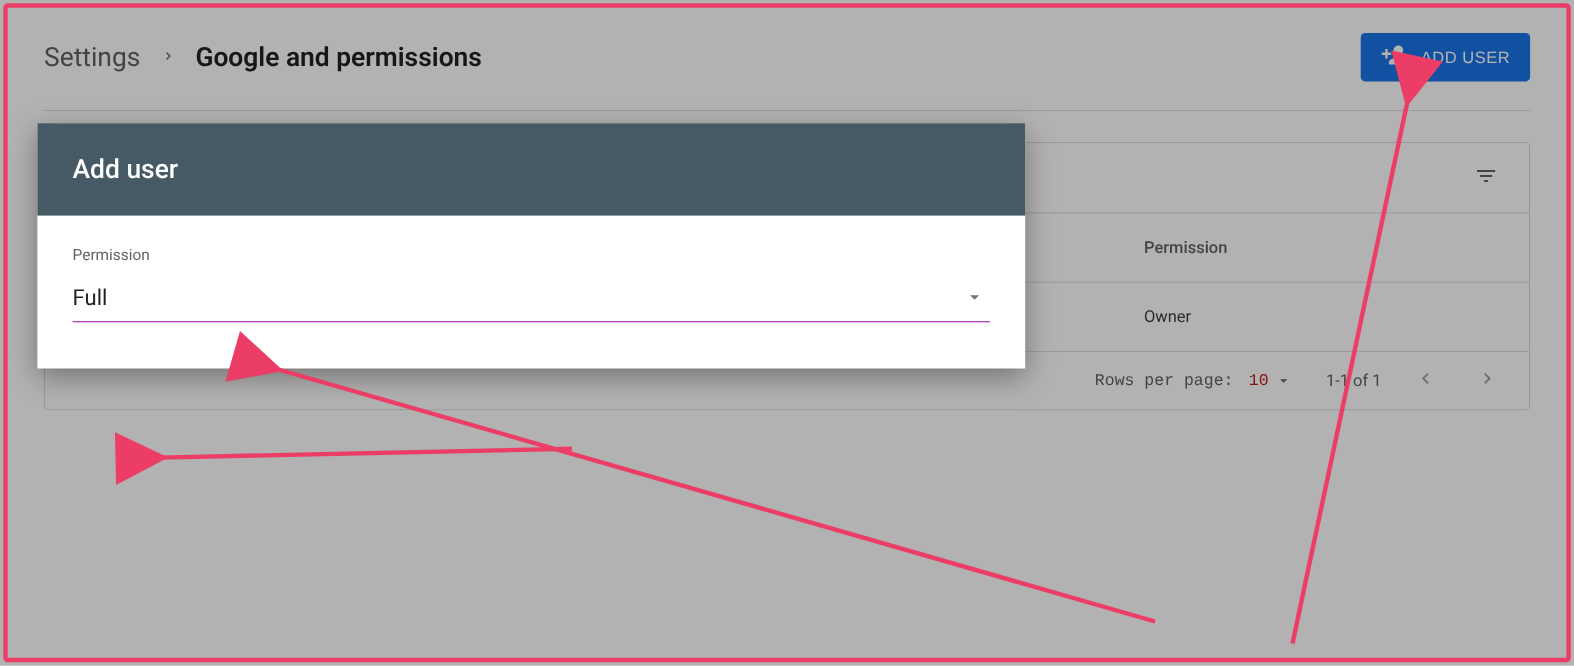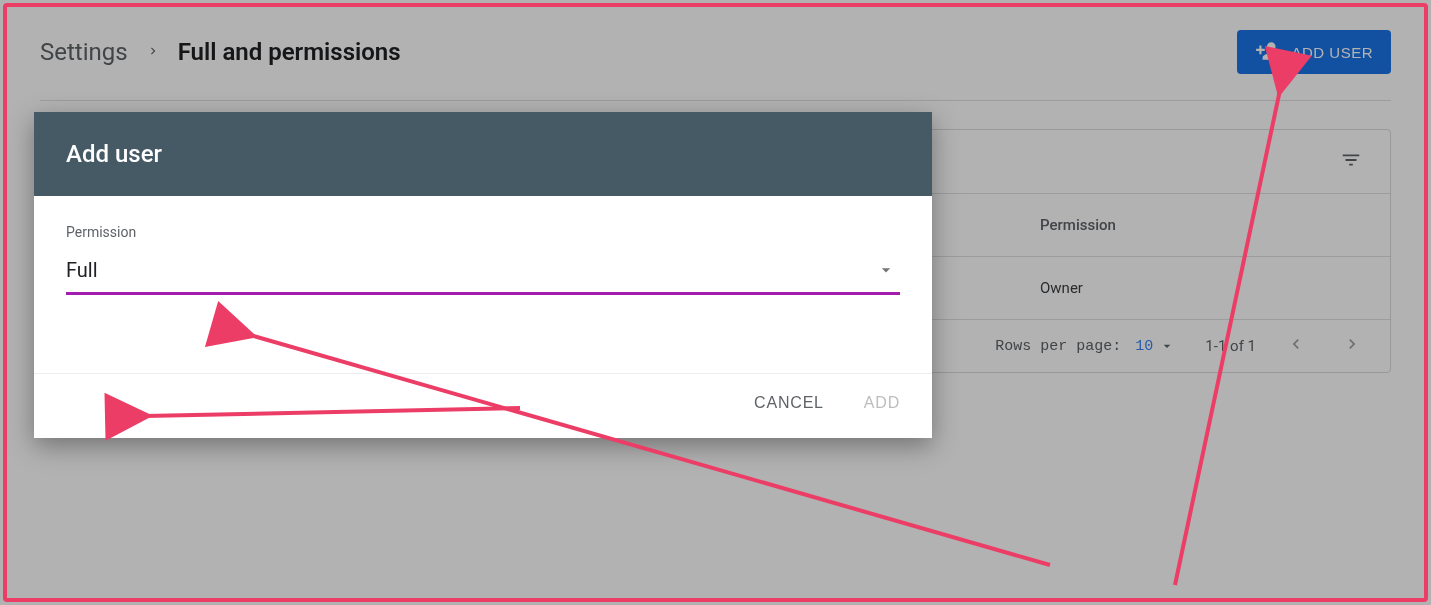--- a/index.html
+++ b/index.html
@@ -66,21 +66,21 @@
     color: #3c4043; font-size: 15px;
   }
 
   .paginator {
     display: flex; justify-content: flex-end; align-items: center;
     gap: 30px;
     padding: 14px 28px;
     color: #5f6368; font-size: 15px;
   }
   .paginator .rpp { display: flex; align-items: center; gap: 14px; font-family: Liberation Mono, monospace; }
-  .paginator .rpp-select { display: inline-flex; align-items: center; gap: 6px; color: #3b82f6; cursor: pointer; }
+  .paginator .rpp-select { display: inline-flex; align-items: center; gap: 6px; color: #b91c1c; cursor: pointer; }
   .paginator .nav { display: flex; gap: 36px; }
   .chev { width: 20px; height: 20px; fill: #9aa0a6; cursor: pointer; }
   .dd-caret { width: 16px; height: 16px; fill: #5f6368; }
 
   
   .dialog {
     position: absolute;
     left: 34px; top: 112px;
     width: 898px;
     background: #fff;
@@ -103,21 +103,21 @@
     font-size: 20px;
     padding: 4px 0 8px 0;
     outline: none;
     color: #202124;
     background: transparent;
   }
   .email-input::placeholder { color: #9aa0a6; }
 
   .perm-select {
     display: flex; justify-content: space-between; align-items: center;
-    border-bottom: 3px solid #a21caf;
+    border-bottom: 1px solid #a21caf;
     padding: 4px 4px 10px 0;
     font-size: 20px; color: #202124;
     cursor: pointer;
   }
   .perm-select .dd-caret { fill: #757575; width: 20px; height: 20px; }
 
   .dialog-actions {
     display: flex; justify-content: flex-end; gap: 40px;
     padding: 20px 32px 26px 32px;
     border-top: 1px solid #eee;
@@ -143,21 +143,21 @@
 
 <div class="page">
   <div class="header-row">
     <div class="breadcrumbs">
       <span class="crumb-settings">Settings</span>
       <span class="crumb-sep">
         <svg width="14" height="14" viewBox="0 0 24 24" fill="#5f6368">
             <path d="M8.59 16.59 13.17 12 8.59 7.41 10 6l6 6-6 6z"></path>
           </svg>
       </span>
-      <span class="crumb-current">Full and permissions</span>
+      <span class="crumb-current">Google and permissions</span>
     </div>
     <button class="add-user-btn">
       <span>
         <svg viewBox="0 0 24 24">
             <path d="M15 12c2.21 0 4-1.79 4-4s-1.79-4-4-4-4 1.79-4 4 1.79 4 4 4zm-9-2V7H4v3H1v2h3v3h2v-3h3v-2H6zm9 4c-2.67 0-8 1.34-8 4v2h16v-2c0-2.66-5.33-4-8-4z"></path>
           </svg>
       </span>
       <span>ADD USER</span>
     </button>
   </div>
@@ -211,24 +211,20 @@
     <div class="field">
       <span class="field-label">Permission</span>
       <div class="perm-select">
         <span>Full</span>
         <svg class="dd-caret" viewBox="0 0 24 24">
             <path d="M7 10l5 5 5-5z"></path>
           </svg>
       </div>
     </div>
   </div>
-  <div class="dialog-actions">
-    <button class="dlg-btn btn-cancel">CANCEL</button>
-    <button class="dlg-btn btn-add">ADD</button>
-  </div>
 </div>
 
 <div class="annot">
   <div class="annot-border"></div>
   <svg width="1431" height="605" style="position:absolute;inset:0">
     <defs>
       <marker id="ah" markerWidth="14" markerHeight="12" refX="2" refY="6" orient="auto">
         <path d="M12 0 L0 6 L12 12 z" fill="#ec3d66"></path>
       </marker>
     </defs>

